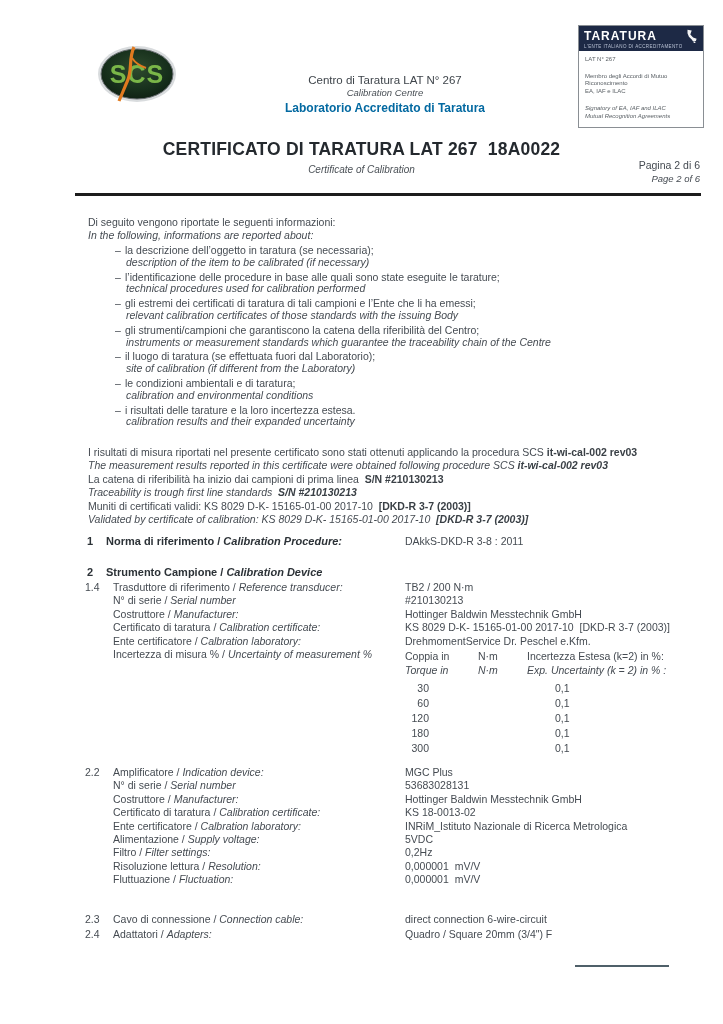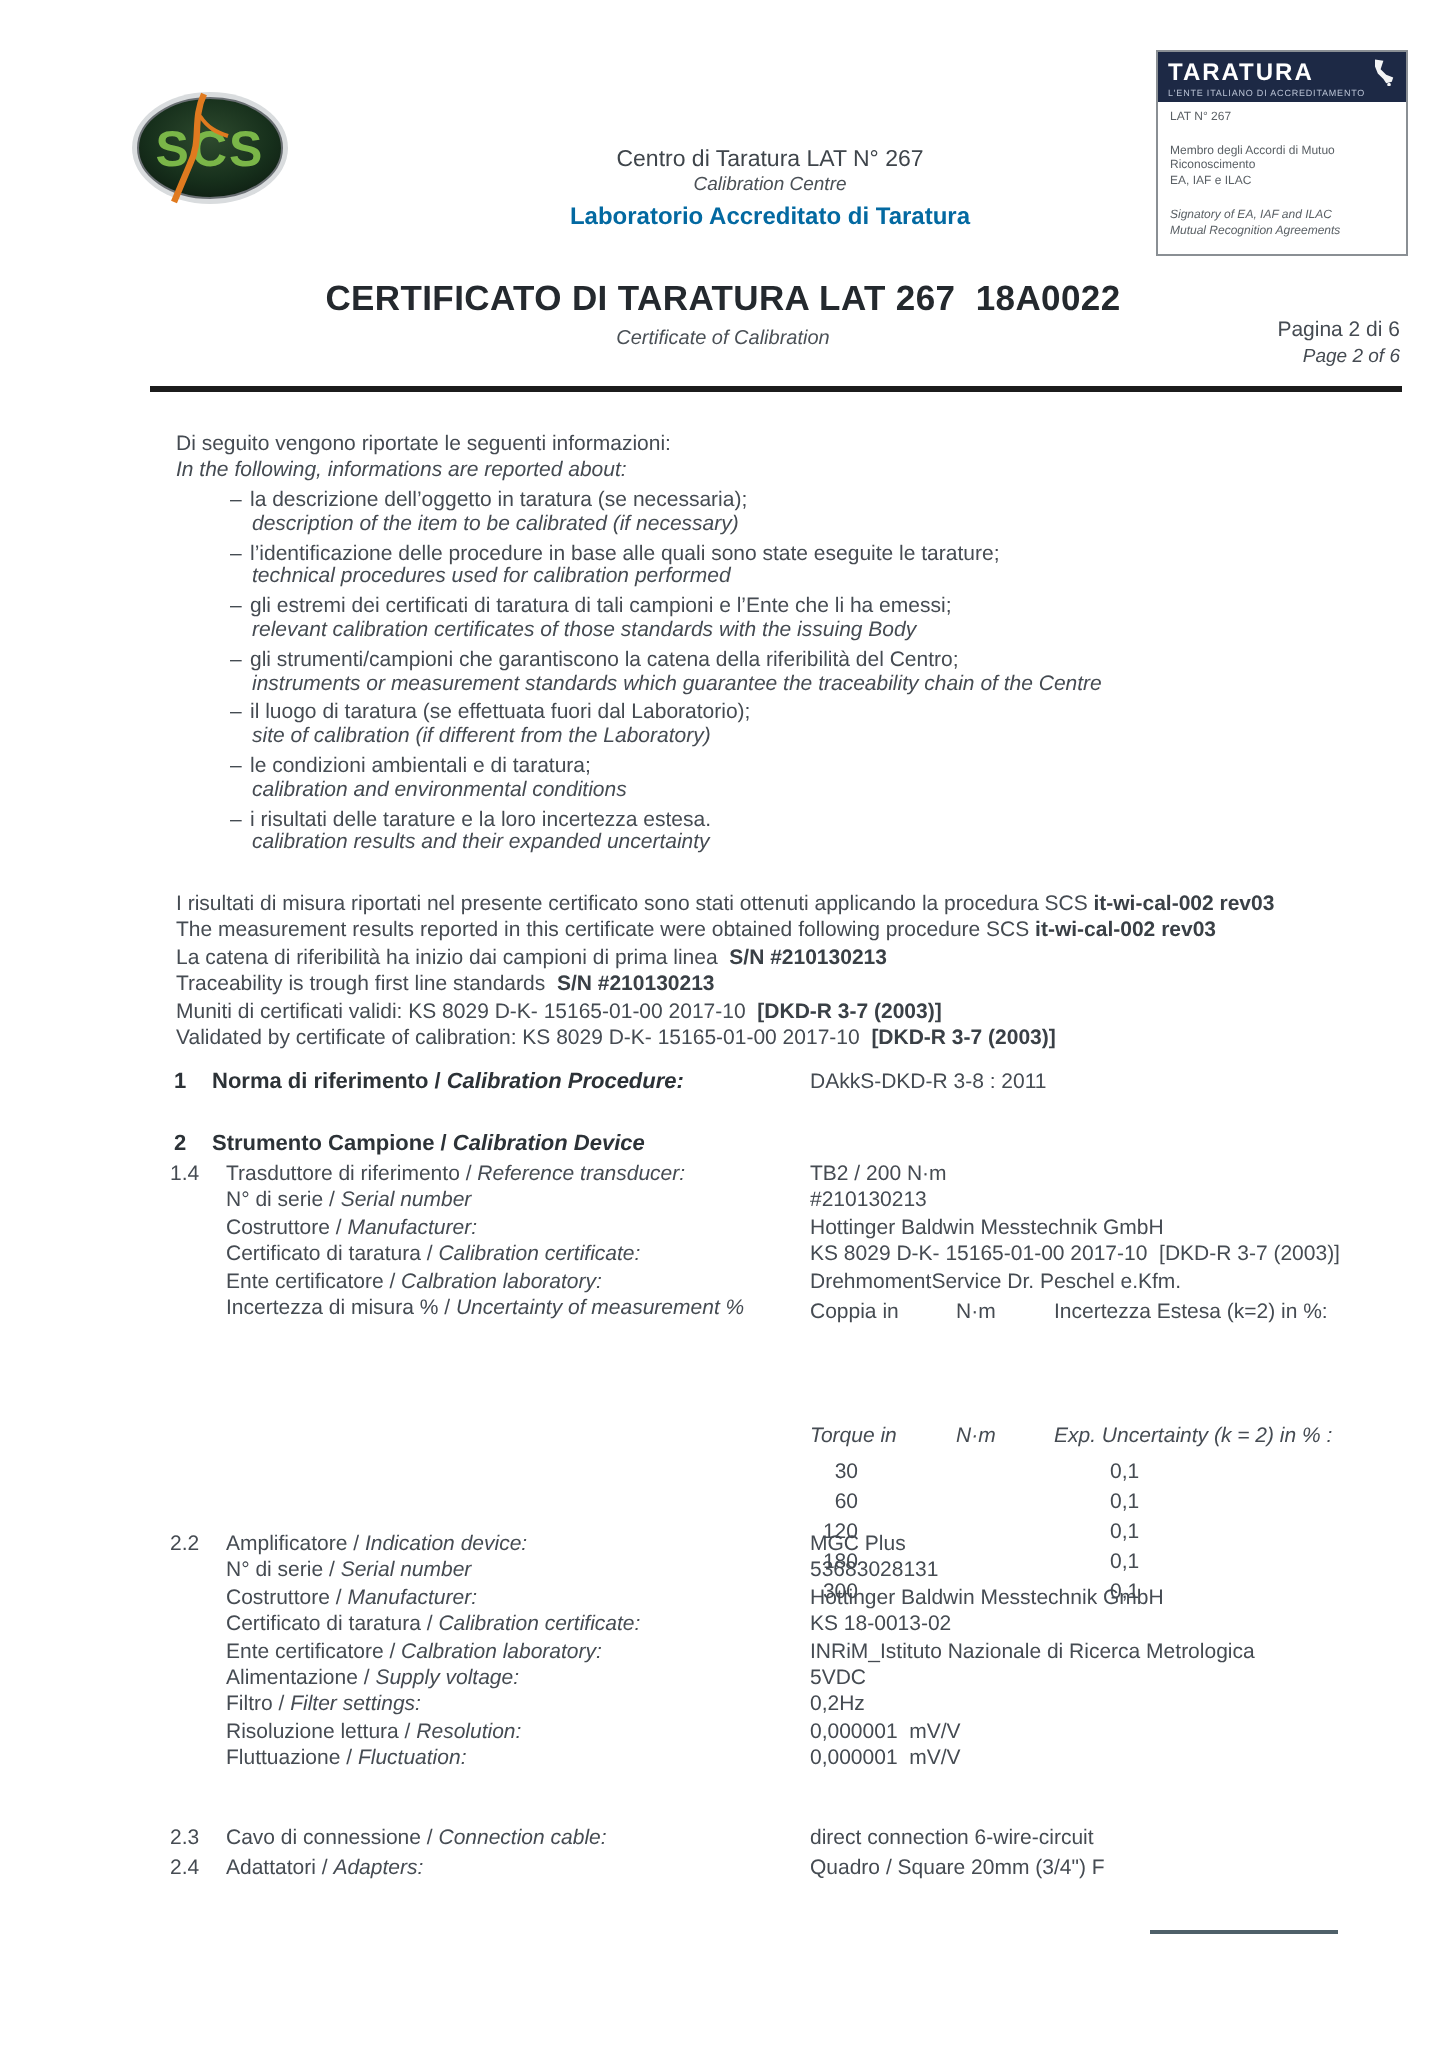--- a/index.html
+++ b/index.html
@@ -1,20 +1,20 @@
 <!DOCTYPE html>
 <html><head>
 <meta charset="utf-8">
 <style>
   html,body{margin:0;padding:0;background:#ffffff;}
   .page{position:relative;width:723px;height:1024px;background:#ffffff;overflow:hidden;
         font-family:"Liberation Sans",sans-serif;color:#454b52;font-size:10.5px;}
 
   
-  .scs-logo{position:absolute;left:64px;top:44px;width:82px;height:60px;}
+  .scs-logo{position:absolute;left:96px;top:44px;width:82px;height:60px;}
   .centre-head{position:absolute;left:215px;top:74px;width:340px;text-align:center;}
   .ch-it{font-size:11.5px;color:#3f454b;}
   .ch-en{font-size:9.5px;font-style:italic;color:#4a5056;margin-top:1px;}
   .ch-lab{font-size:12px;font-weight:bold;color:#0369a1;margin-top:3px;}
 
   .accredia{position:absolute;left:578px;top:25px;width:126px;height:103px;
             border:1px solid #8a8f94;background:#fff;box-sizing:border-box;}
   .acc-head{background:#1d2945;padding:3px 5px 2px 5px;}
   .acc-brand-row{display:flex;align-items:center;justify-content:space-between;}
   .acc-brand{color:#ffffff;font-weight:bold;font-size:12px;letter-spacing:1px;}
@@ -36,39 +36,39 @@
   .intro{position:absolute;left:88px;top:216px;width:575px;line-height:13px;}
   .lead-en{font-style:italic;}
   .items{margin-left:37px;margin-top:3px;}
   .item{margin-top:3px;line-height:11.8px;}
   .b-it{position:relative;}
   .b-it::before{content:"\2013";position:absolute;left:-10px;}
   .b-en{font-style:italic;margin-left:1px;}
 
   
   .notes{position:absolute;left:88px;top:446px;width:600px;line-height:13.4px;}
-  .n-en{}
+  .n-en{font-style:italic;}
   .notes b{font-weight:bold;color:#3a4046;}
 
   
   .sec-head{position:absolute;left:85px;padding-left:21px;font-weight:bold;color:#2c3237;font-size:11px;}
   .sec-head .num{position:absolute;left:2px;top:0;}
   .sec-head .h-en{font-style:italic;}
   .sec-head .val{position:absolute;left:320px;top:0;font-weight:normal;color:#454b52;font-size:10.5px;white-space:nowrap;}
   .rows{position:absolute;left:85px;line-height:13.4px;width:620px;}
   .drow{position:relative;padding-left:28px;}
   .drow .num{position:absolute;left:0;top:0;}
   .l-en{font-style:italic;}
   .drow .val{position:absolute;left:320px;top:0;white-space:nowrap;}
 
   
   .unc-table{position:absolute;left:405px;top:649px;line-height:14px;white-space:nowrap;}
   .ut-c1{display:inline-block;width:73px;}
   .ut-c2{display:inline-block;width:49px;}
-  .ut-en{font-style:italic;margin-top:48px;}
+  .ut-en{font-style:italic;}
   .ut-body{margin-top:4px;line-height:15px;}
   .ut-torque{display:inline-block;width:24px;text-align:right;}
   .ut-unc{display:inline-block;margin-left:126px;}
 
   .small-rule{position:absolute;left:575px;top:965px;width:94px;height:2px;background:#4f6069;}
 </style>
 </head>
 <body>
 
 <div class="page">

